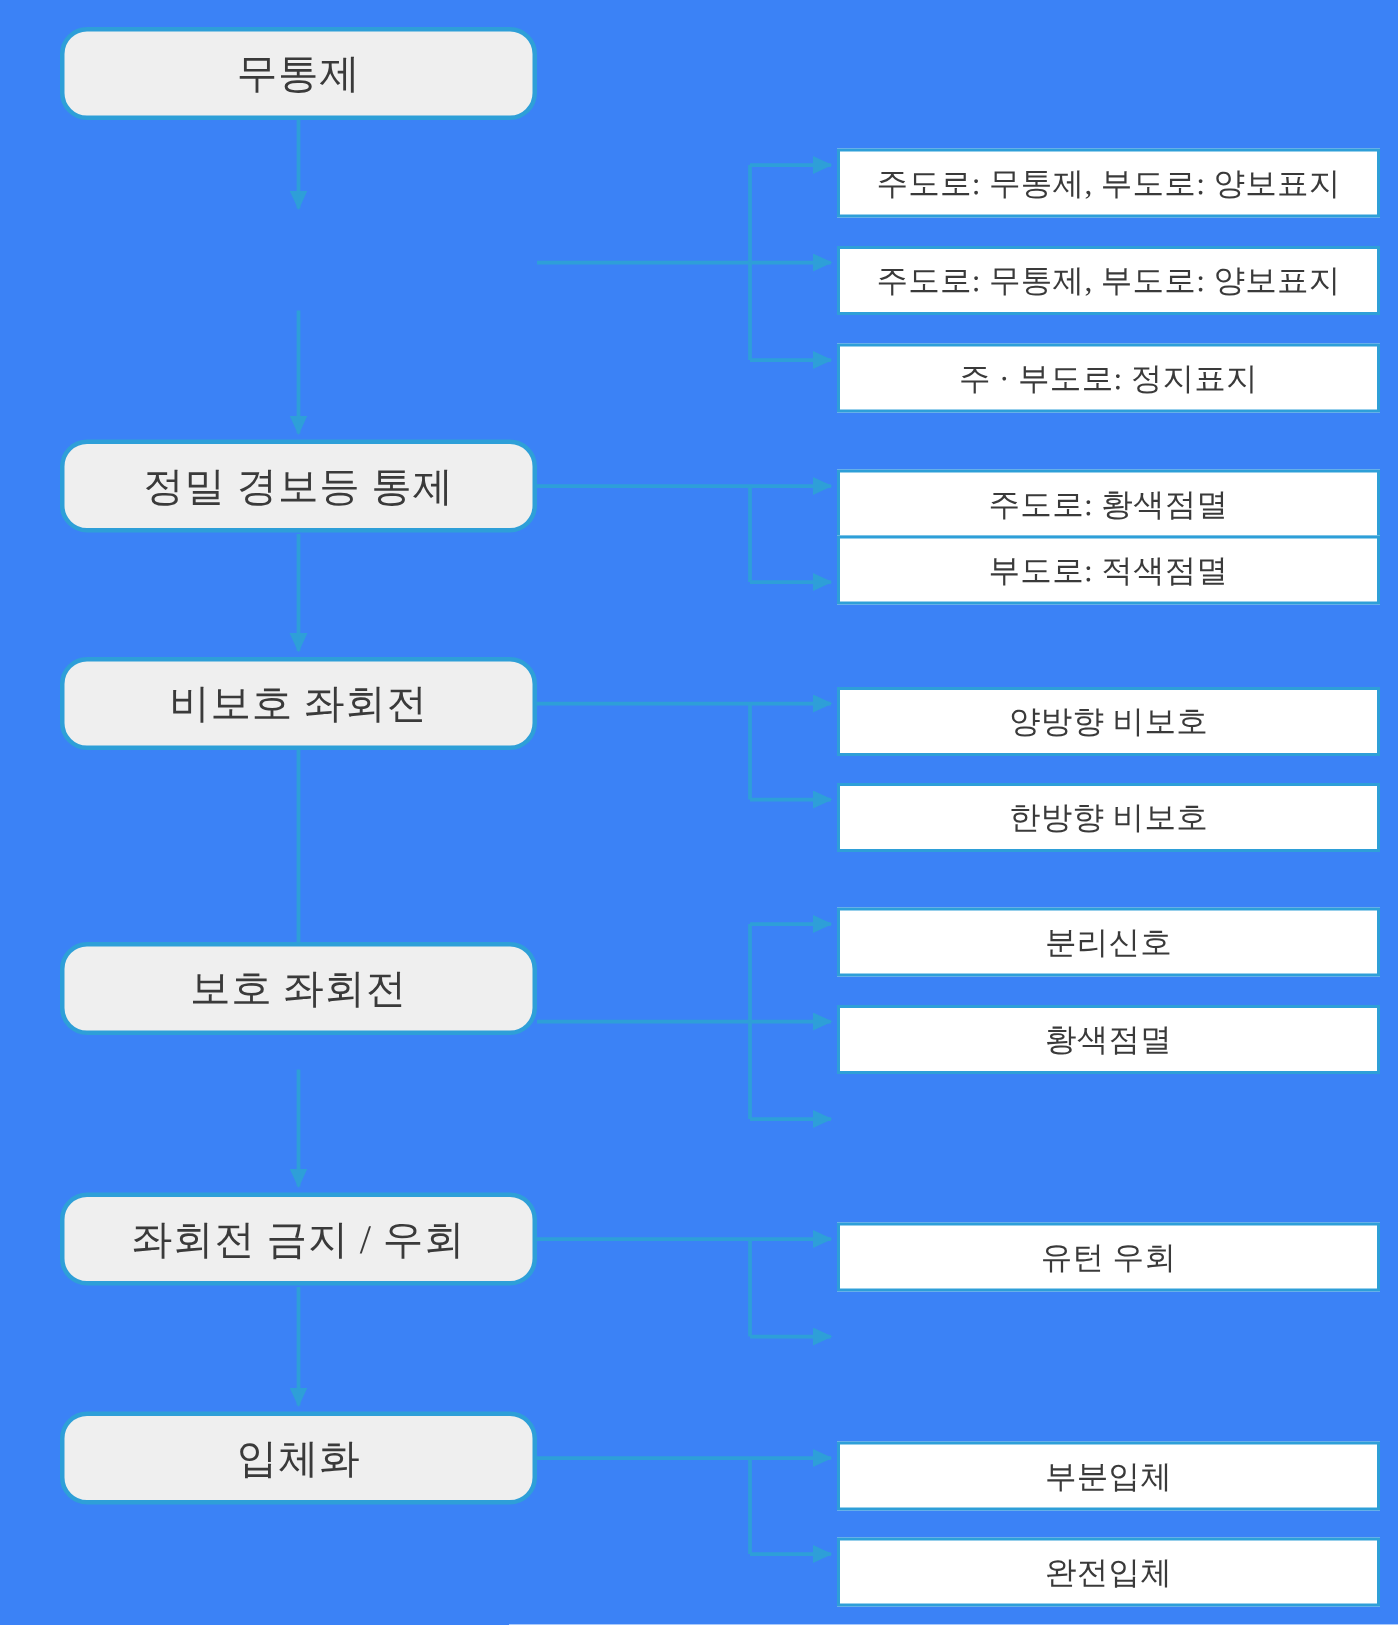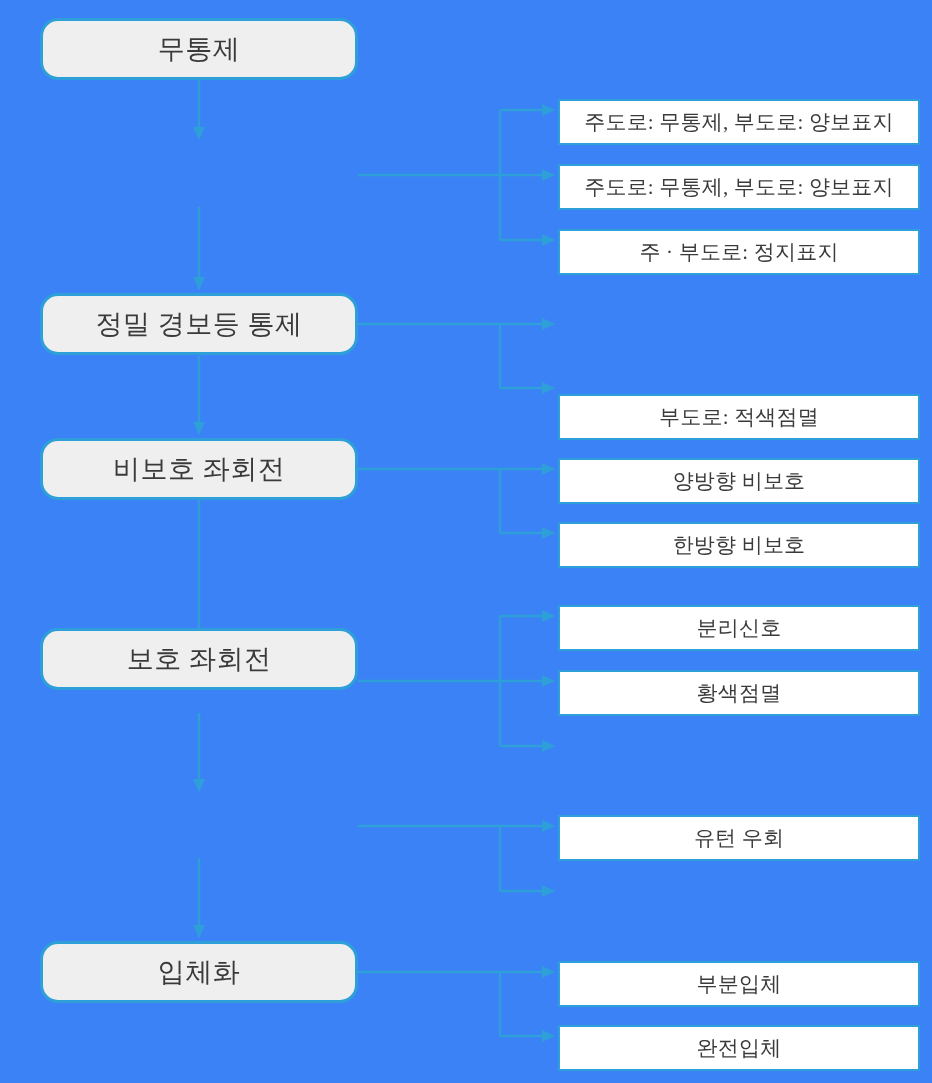--- a/index.html
+++ b/index.html
@@ -103,27 +103,29 @@
       <path d="M358,972 L554,972" marker-end="url(#arrow)"></path>
       <path d="M500,972 L500,1036"></path>
       <path d="M500,1036 L554,1036" marker-end="url(#arrow)"></path>
     </g>
   </svg>
 
   <div class="stage" style="top:18px">무통제</div>
   <div class="stage" style="top:293px">정밀 경보등 통제</div>
   <div class="stage" style="top:438px">비보호 좌회전</div>
   <div class="stage" style="top:628px">보호 좌회전</div>
+  <div class="stage" style="top:795px">좌회전 금지 / 우회</div>
   <div class="stage" style="top:941px">입체화</div>
 
   <div class="child" style="top:87px">주도로: 무통제, 부도로: 양보표지</div>
   <div class="child" style="top:152px">주도로: 무통제, 부도로: 양보표지</div>
   <div class="child" style="top:217px">주 · 부도로: 정지표지</div>
 
-  <div class="child" style="top:382px">부도로: 적색점멸</div>
+  <div class="child" style="top:301px">주도로: 황색점멸</div>
+  <div class="child" style="top:345px">부도로: 적색점멸</div>
 
   <div class="child" style="top:446px">양방향 비보호</div>
   <div class="child" style="top:593px">분리신호</div>
 
   <div class="child" style="top:510px">한방향 비보호</div>
   <div class="child" style="top:658px">황색점멸</div>
 
   <div class="child" style="top:803px">유턴 우회</div>
 
   <div class="child" style="top:1013px">완전입체</div>

